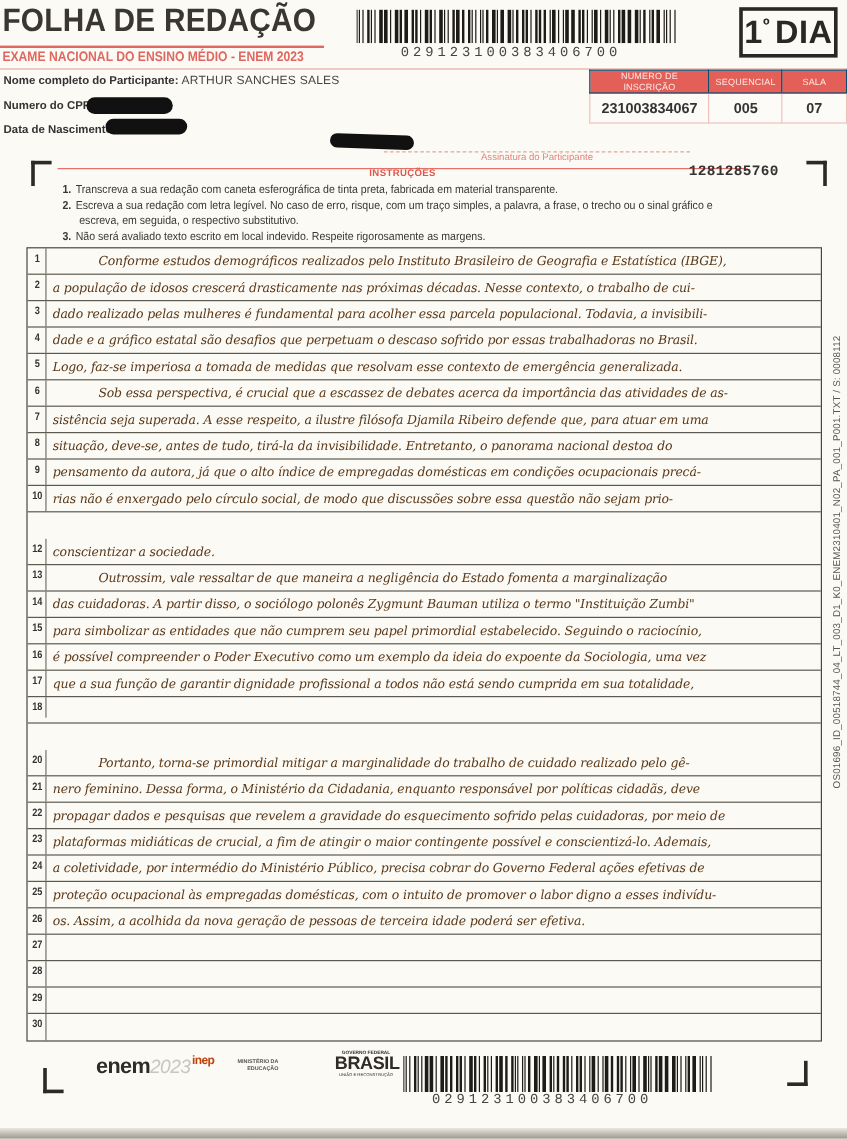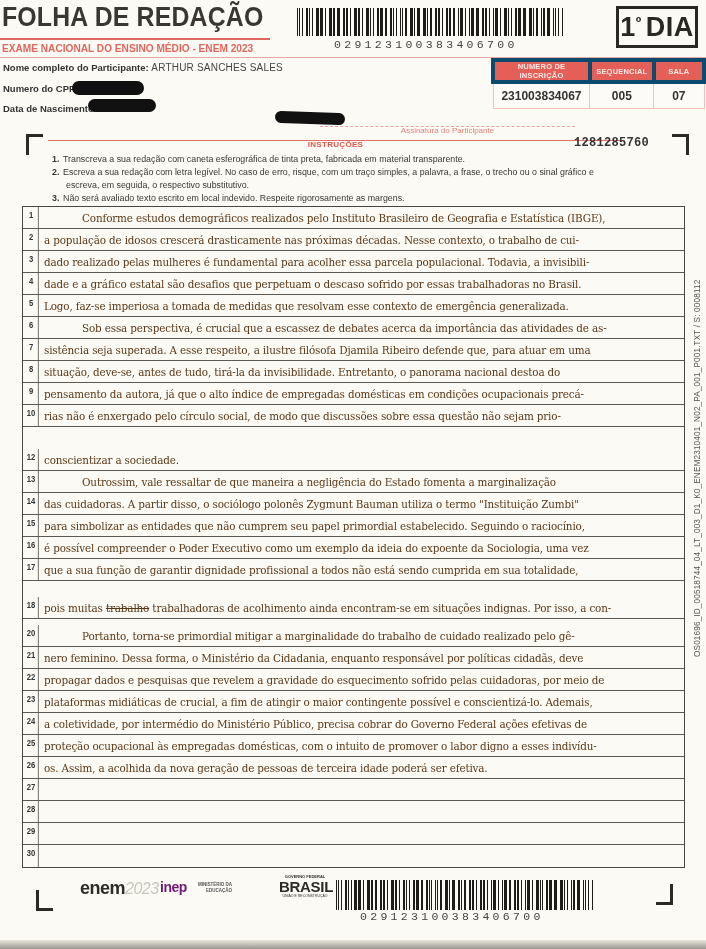--- a/index.html
+++ b/index.html
@@ -36,22 +36,22 @@
   .daybox {
     left:616px; top:6px; width:82px; height:42px; border:3px solid #2a2824;
     box-sizing:border-box; display:flex; align-items:center; justify-content:center;
     font-weight:bold; font-size:27px; color:#2a2824; letter-spacing:0.5px;
   }
   .daybox sup { font-size:15px; position:relative; top:-6px; margin-right:4px; }
 
   
   .info { left:491px; top:58px; border-collapse:collapse; }
   .info th {
-    background:#e45f57; color:#fde9e6; font-size:7.5px; font-weight:bold;
-    height:14px; padding:0 4px; text-align:center; border:4px solid #0c4a6e;
+    background:#e45f57; color:#fde9e6; font-size:7.5px; font-weight:normal;
+    height:14px; padding:0 4px; text-align:center; border:1px solid #0c4a6e;
     letter-spacing:0.2px;
   }
   .info td {
     font-size:12px; font-weight:bold; color:#333; text-align:center; height:22px;
     border:1px solid #f0c1bb; background:#fdfbf8;
   }
 
   
   .sig-line { left:320px; top:126px; width:255px; border-top:1px dashed #e8a39c; }
   .sig-label { left:320px; top:126px; width:255px; text-align:center; font-size:8px; color:#e4837b; }
@@ -73,36 +73,36 @@
     position:absolute; left:0; right:0; height:22px; border-bottom:1px solid #5c5a50;
     display:flex; box-sizing:border-box;
   }
   .row:last-child { border-bottom:none; }
   .num {
     width:17px; flex:0 0 17px; border-right:1px solid #5c5a50; font-size:9px; font-weight:bold;
     color:#333; text-align:center; padding-top:3px; box-sizing:border-box;
     transform:scaleX(0.85);
   }
   .hand {
-    flex:1; padding-left:4px; font-family:"DejaVu Serif", serif; 
+    flex:1; padding-left:4px; font-family:"DejaVu Serif", serif; font-style:italic;
     font-size:10.4px; color:#5a3818; white-space:nowrap; overflow:hidden; line-height:22px;
     letter-spacing:-0.15px;
   }
   .hand.indent { padding-left:42px; }
 
   .vside {
     left:693px; top:212px; width:12px; height:445px;
     writing-mode:vertical-rl; transform:rotate(180deg);
     font-size:8.2px; color:#555; letter-spacing:0.15px; white-space:nowrap;
   }
 
   
   .logo-enem { left:80px; top:878px; font-weight:bold; font-size:18px; color:#2f2c27; letter-spacing:-0.5px; }
   .logo-enem i { font-style:italic; font-weight:normal; color:#c9c6bd; font-size:16px; }
-  .logo-inep { left:160px; top:879px; font-weight:bold; font-size:14px; color:#701a75; letter-spacing:-0.5px; }
+  .logo-inep { left:160px; top:879px; font-weight:bold; font-size:10px; color:#c2410c; letter-spacing:-0.5px; }
   .logo-mec { left:198px; top:882px; font-size:4.5px; color:#555; text-align:right; line-height:6px; font-weight:bold; }
   .logo-brasil { left:243px; top:874px; width:52px; text-align:center; color:#2f2c27;margin-left:36px; }
   .logo-brasil .t { font-size:4px; font-weight:bold; }
   .logo-brasil .b { font-size:15px; font-weight:bold; letter-spacing:-0.3px; line-height:15px; }
   .logo-brasil .s { font-size:3.5px; }
   .bottom-shadow { left:0; top:940px; width:706px; height:9px; background:linear-gradient(#e9e7e0,#9a978e); }
 </style>
 </head>
 <body>
 
@@ -294,21 +294,21 @@
       <div class="hand">para simbolizar as entidades que não cumprem seu papel primordial estabelecido. Seguindo o raciocínio,</div>
     </div>
     <div class="row" style="top: 330px;">
       <div class="num">16</div>
       <div class="hand">é possível compreender o Poder Executivo como um exemplo da ideia do expoente da Sociologia, uma vez</div>
     </div>
     <div class="row" style="top: 352px;">
       <div class="num">17</div>
       <div class="hand">que a sua função de garantir dignidade profissional a todos não está sendo cumprida em sua totalidade,</div>
     </div>
-    <div class="row" style="top: 390px;">
+    <div class="row" style="top: 374px; flex-direction: column;">
       <div class="num">18</div>
       <div class="hand">pois muitas <span style="text-decoration: line-through;">trabalho</span> trabalhadoras de acolhimento ainda encontram-se em situações indignas. Por isso, a con-</div>
     </div>
     <div class="row" style="top: 418px;">
       <div class="num">20</div>
       <div class="hand indent">Portanto, torna-se primordial mitigar a marginalidade do trabalho de cuidado realizado pelo gê-</div>
     </div>
     <div class="row" style="top: 440px;">
       <div class="num">21</div>
       <div class="hand">nero feminino. Dessa forma, o Ministério da Cidadania, enquanto responsável por políticas cidadãs, deve</div>

